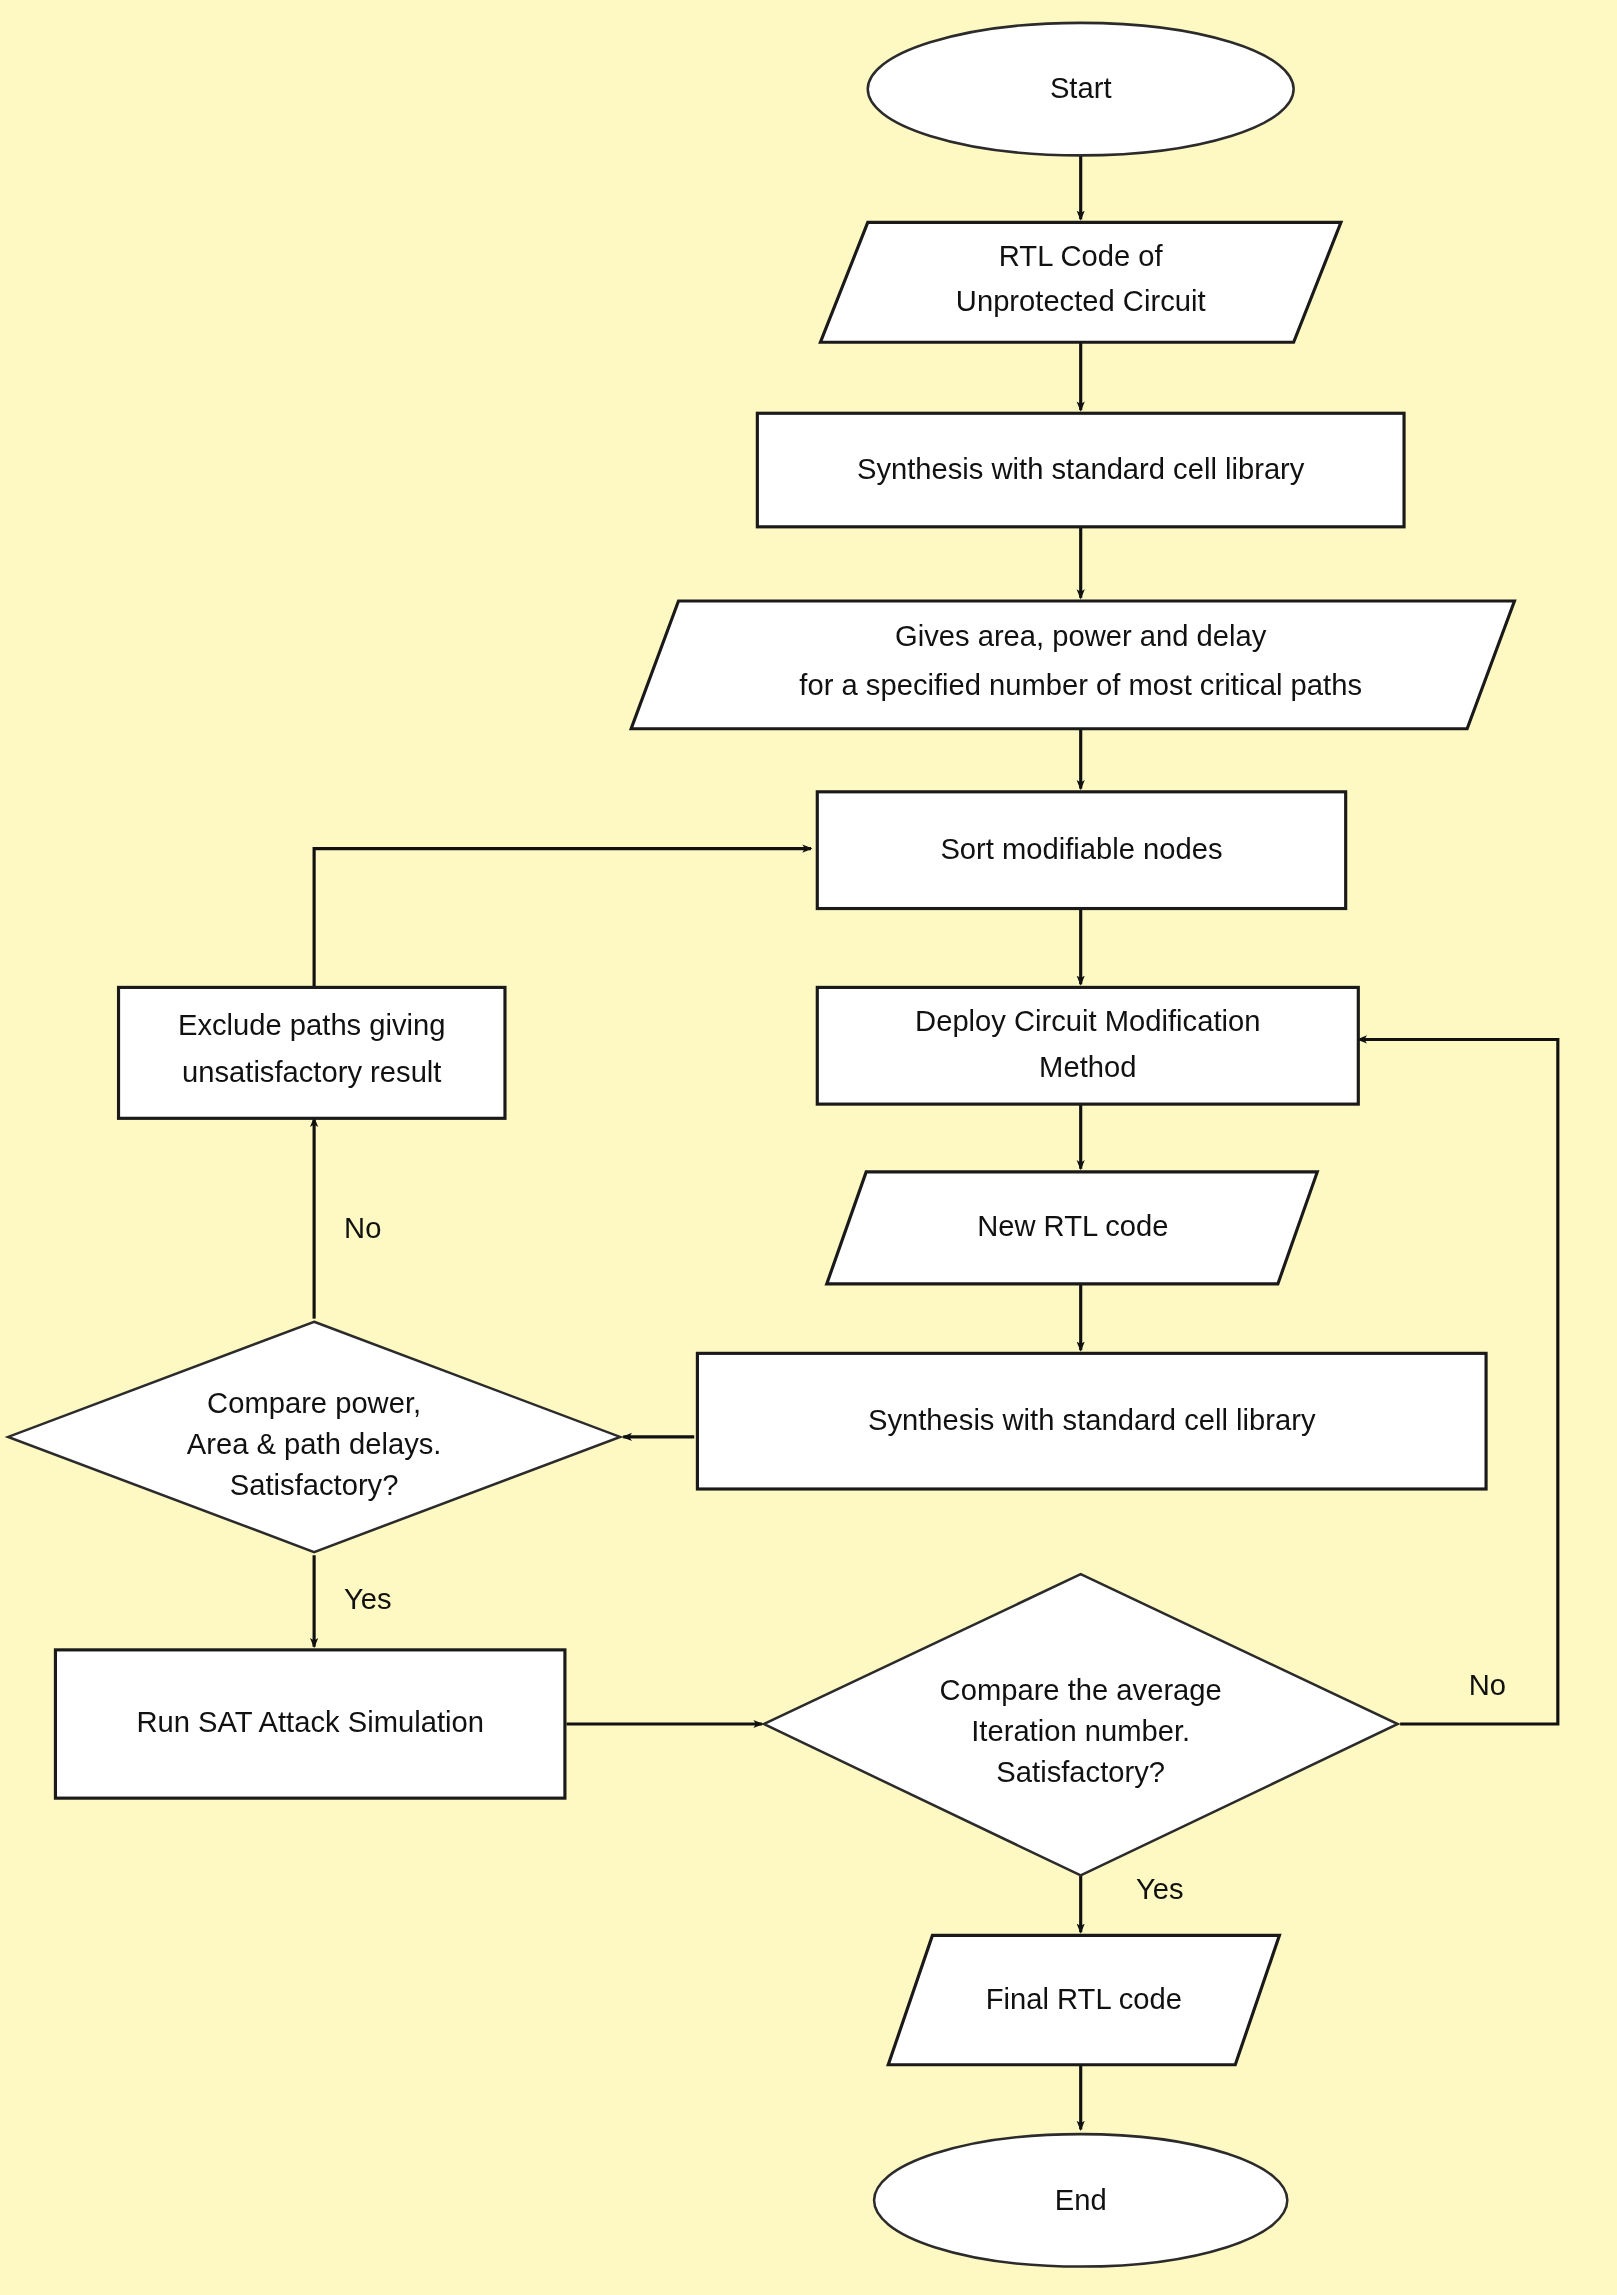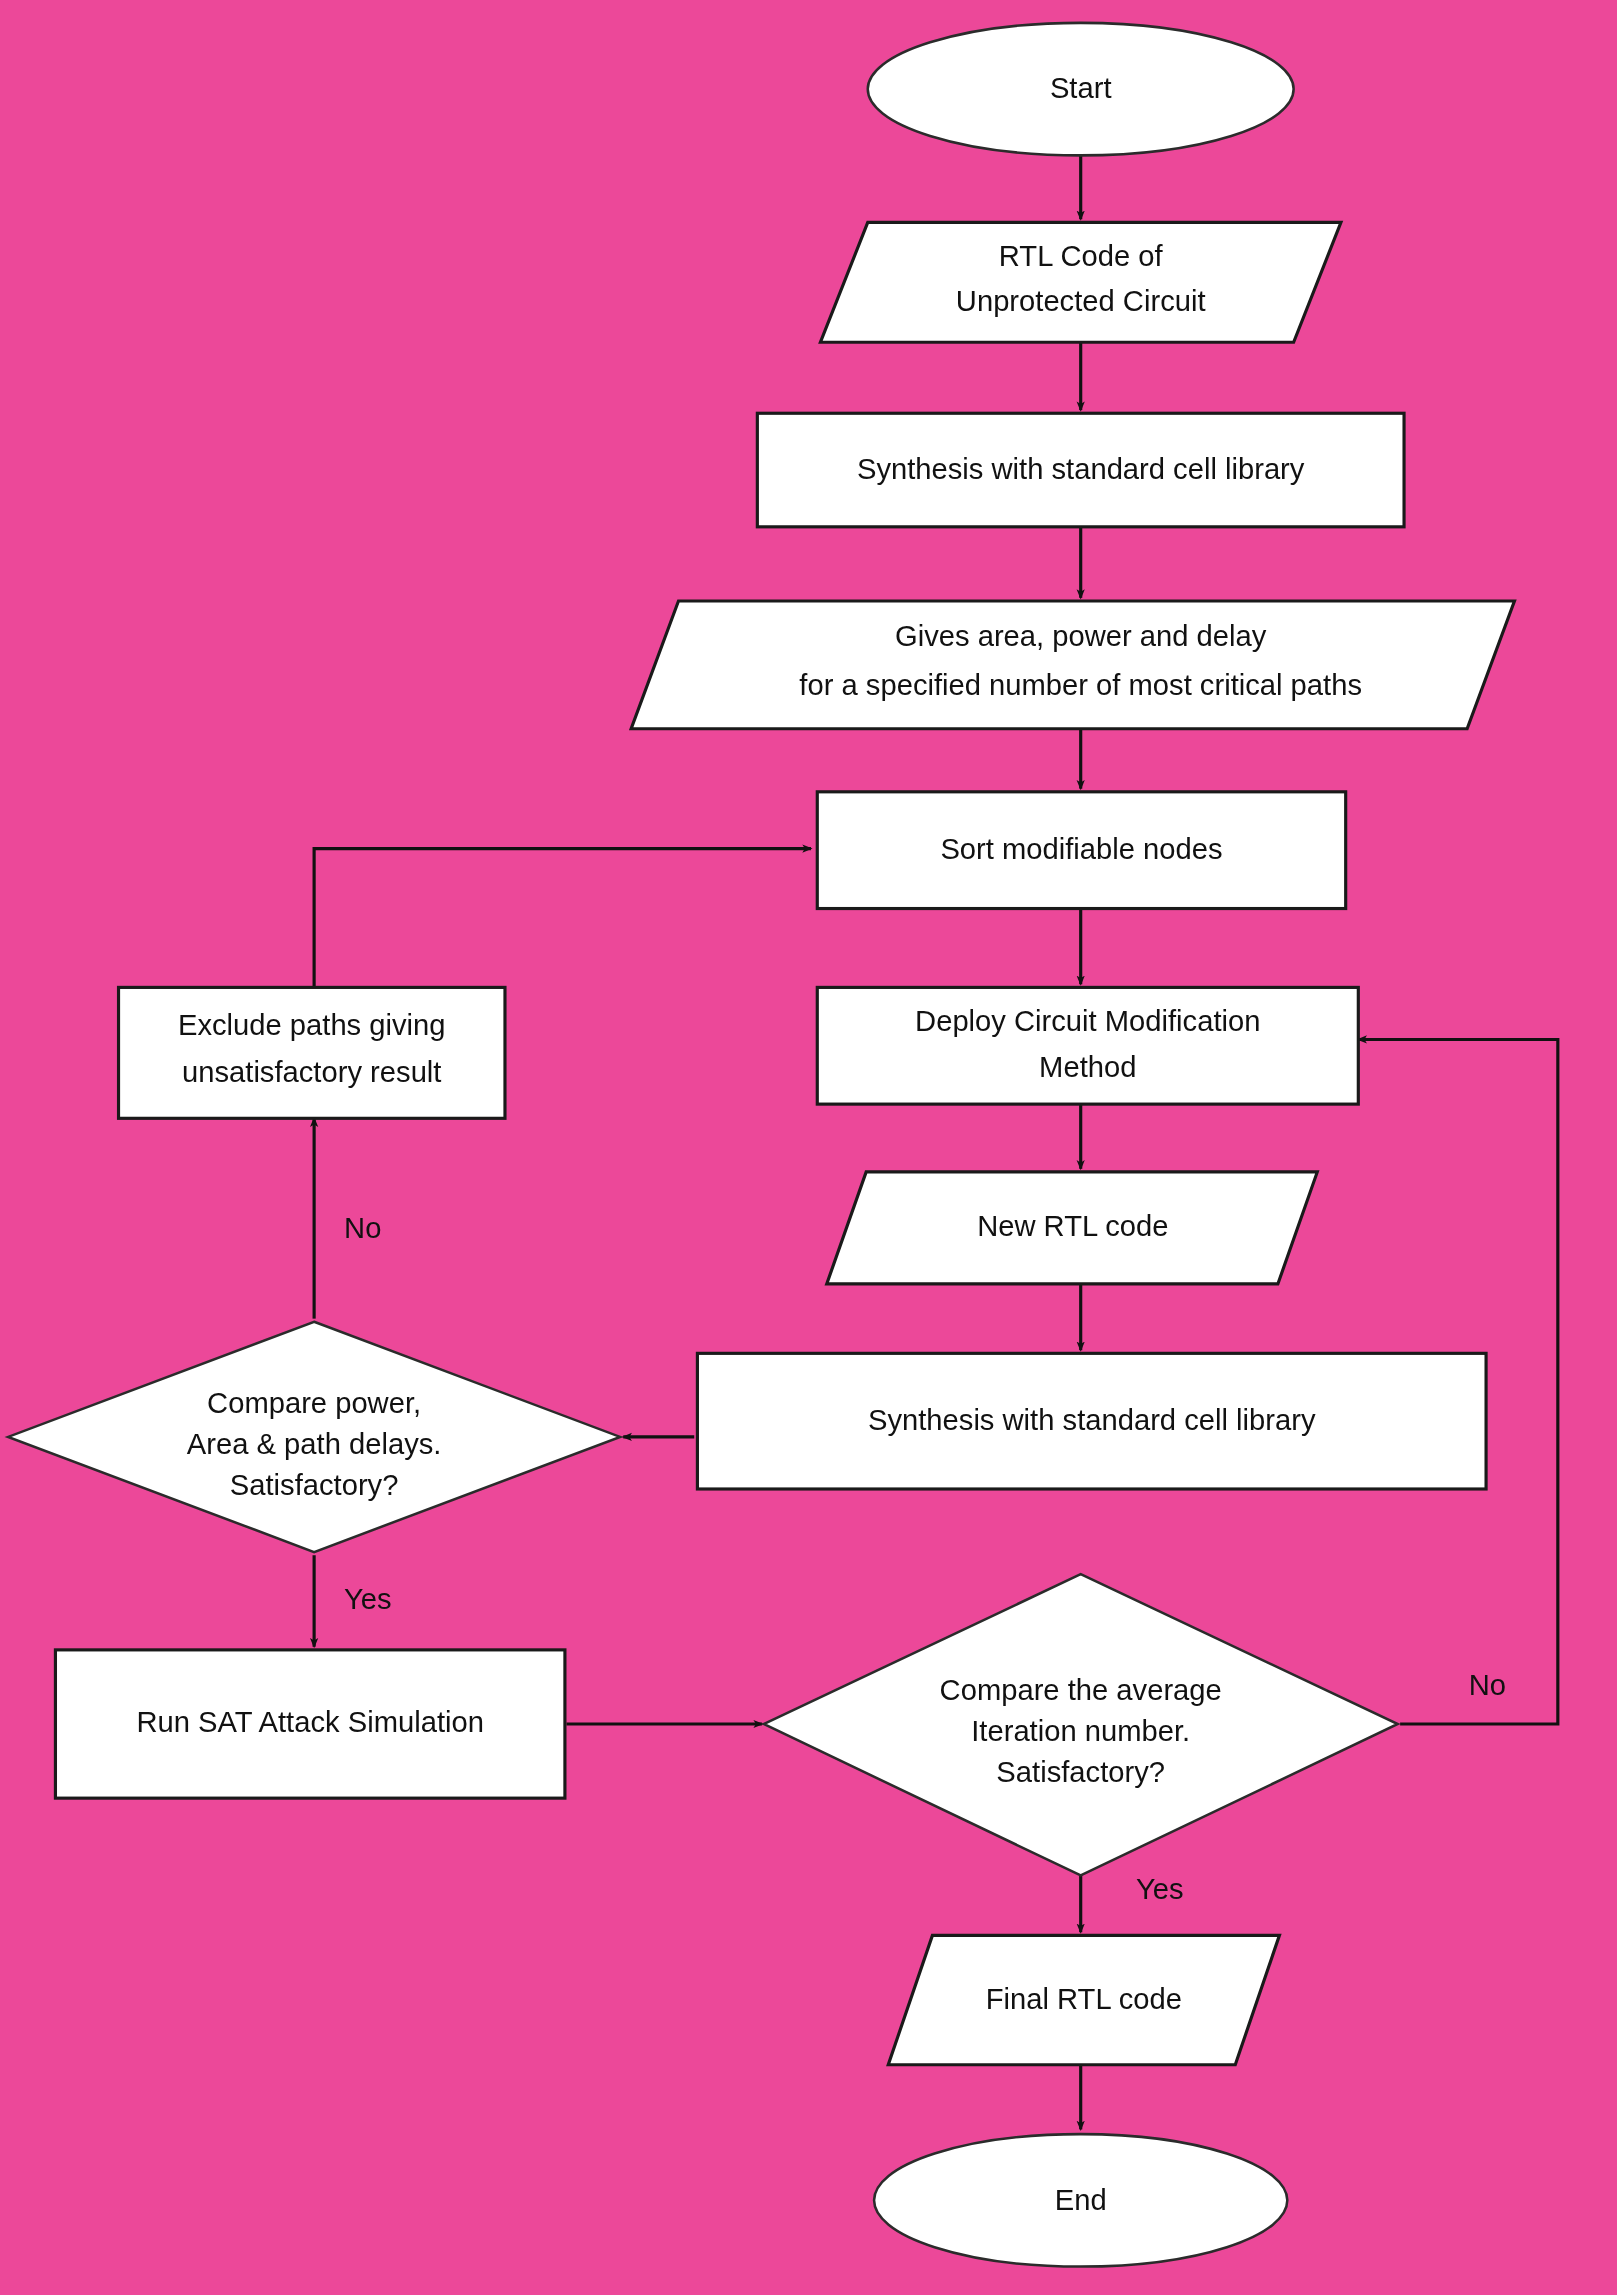--- a/index.html
+++ b/index.html
@@ -4,21 +4,21 @@
 <style>
   html, body {
     margin: 0;
     padding: 0;
     background: #ffffff;
   }
   #canvas {
     position: relative;
     width: 1618px;
     height: 2295px;
-    background: #ec4899;
+    background: #fef9c3;
     font-family: "Liberation Sans", sans-serif;
   }
   #flow-svg {
     position: absolute;
     inset: 0;
     width: 1618px;
     height: 2295px;
   }
   .shape-outline {
     fill: #ffffff;

